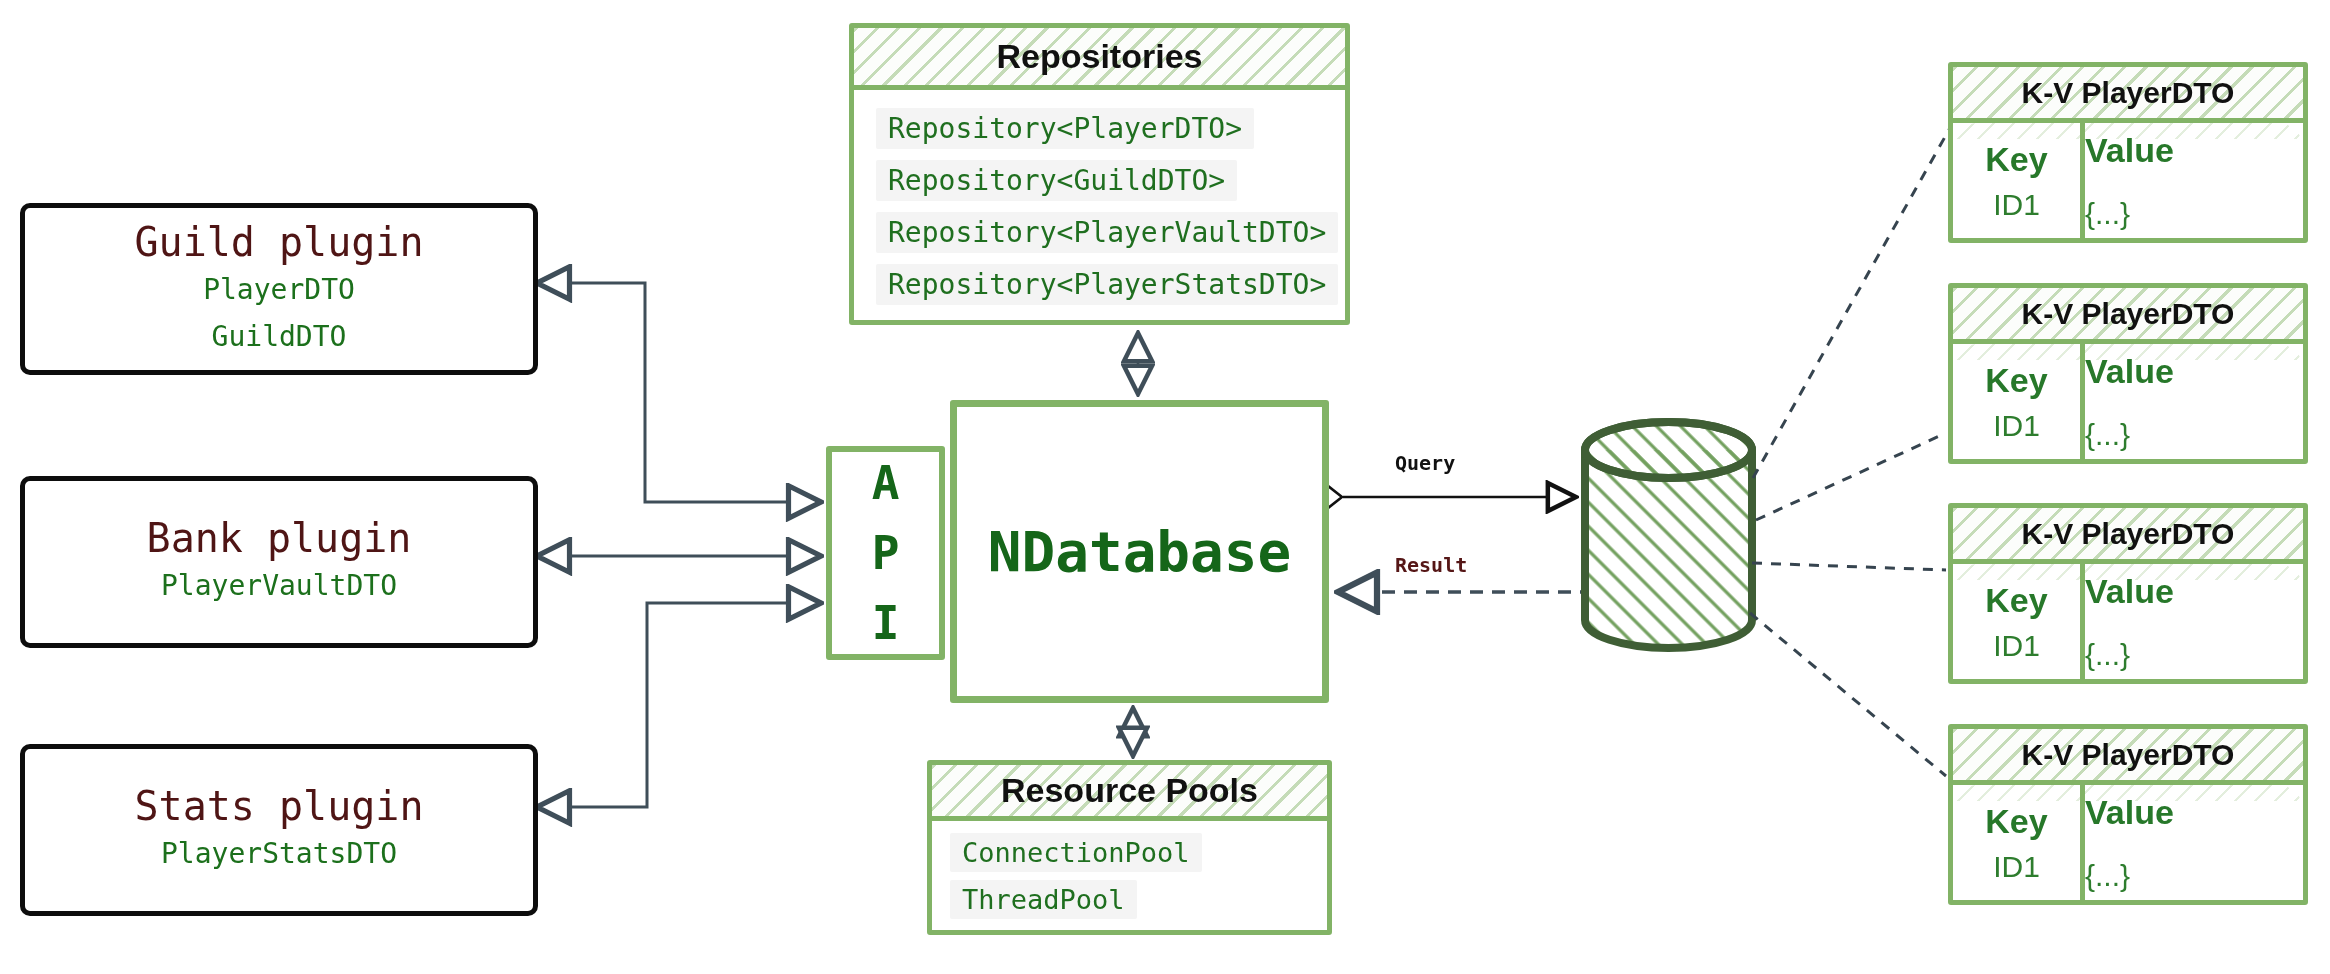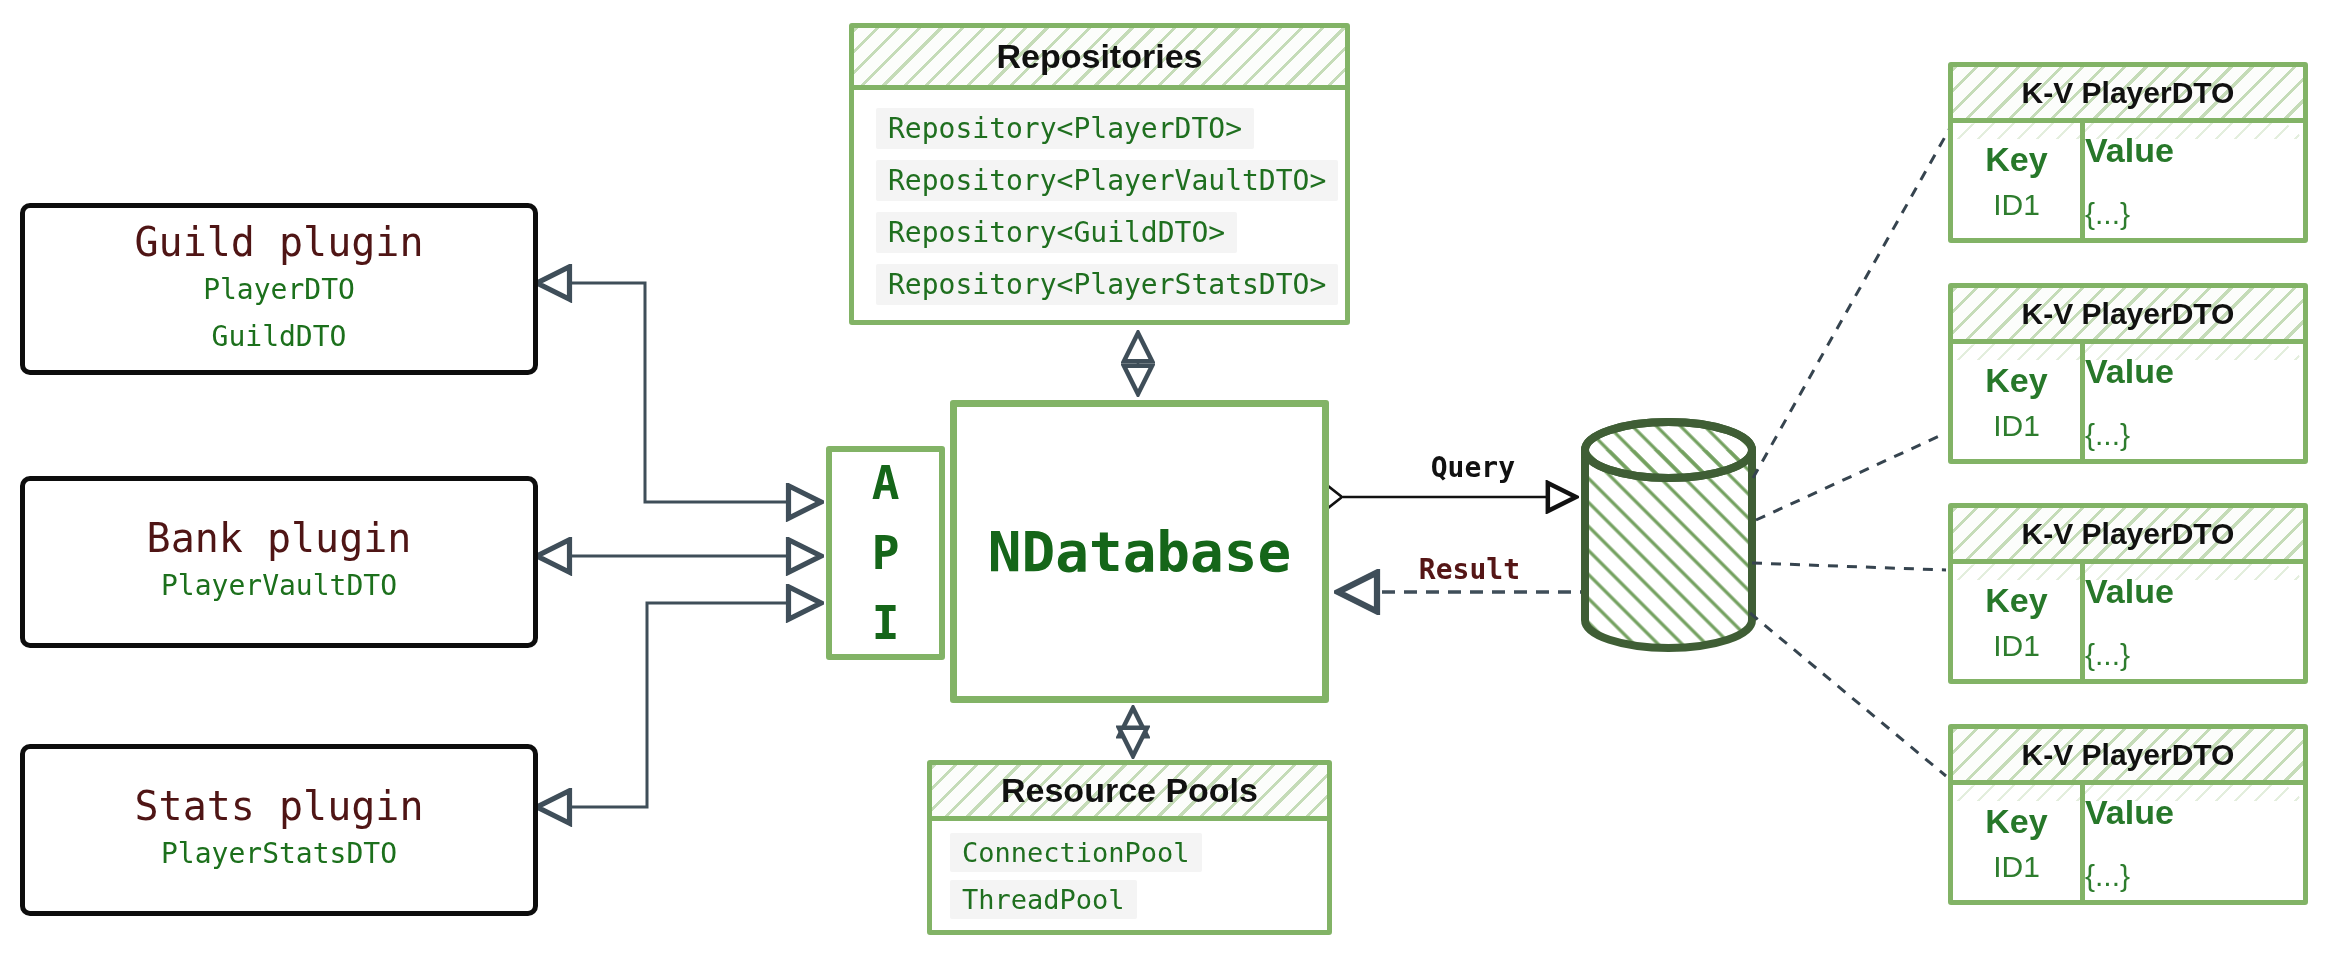--- a/index.html
+++ b/index.html
@@ -59,21 +59,21 @@
     display:flex;height:115px;
     background-image:repeating-linear-gradient(135deg,rgba(130,179,102,.22) 0 2px,transparent 2px 14px);
     background-size:100% 16px;background-repeat:no-repeat;background-color:#fff;border-radius:25px;
   }
   .kv .kv-col{display:flex;flex-direction:column;justify-content:center;gap:14px;box-sizing:border-box;}
   .kv .kv-key-col{width:132px;border-right:5px solid #82b366;align-items:center;}
   .kv .kv-val-col{flex:1;align-items:flex-start;gap:32px;}
   .kv .kv-h{font-family:"Liberation Sans",sans-serif;font-weight:bold;font-size:34px;color:#27782a;line-height:34px;}
   .kv .kv-v{font-family:"Liberation Sans",sans-serif;font-size:30px;color:#2e7d2e;line-height:30px;}
   
-  .flow-label{position:absolute;font-size:28px;font-weight:bold;text-align:right;z-index:2;white-space:nowrap;}
+  .flow-label{position:absolute;font-size:20px;font-weight:bold;text-align:left;z-index:2;white-space:nowrap;}
   #query-label{left:1395px;top:451px;width:120px;color:#111;}
   #result-label{left:1395px;top:553px;width:125px;color:#551616;}
   
   #wires{position:absolute;left:0;top:0;width:2330px;height:974px;z-index:1;}
 </style>
 </head>
 <body>
 
 <div id="diagram">
 
@@ -127,22 +127,22 @@
     <div class="p-title">Stats plugin</div>
     <div class="p-dto">PlayerStatsDTO</div>
   </div>
 
   <div class="gbox" id="repositories">
     <div class="g-head hatch-head">
       <span>Repositories</span>
     </div>
     <div class="g-body">
       <span class="item-row">Repository&lt;PlayerDTO&gt;</span>
+      <span class="item-row">Repository&lt;GuildDTO&gt;</span>
       <span class="item-row">Repository&lt;PlayerVaultDTO&gt;</span>
-      <span class="item-row">Repository&lt;GuildDTO&gt;</span>
       <span class="item-row">Repository&lt;PlayerStatsDTO&gt;</span>
     </div>
   </div>
 
   <div class="gbox hatch-fill" id="api-box">
     <div class="api-letter">A</div>
     <div class="api-letter">P</div>
     <div class="api-letter">I</div>
   </div>
   <div class="gbox" id="resource-pools">

